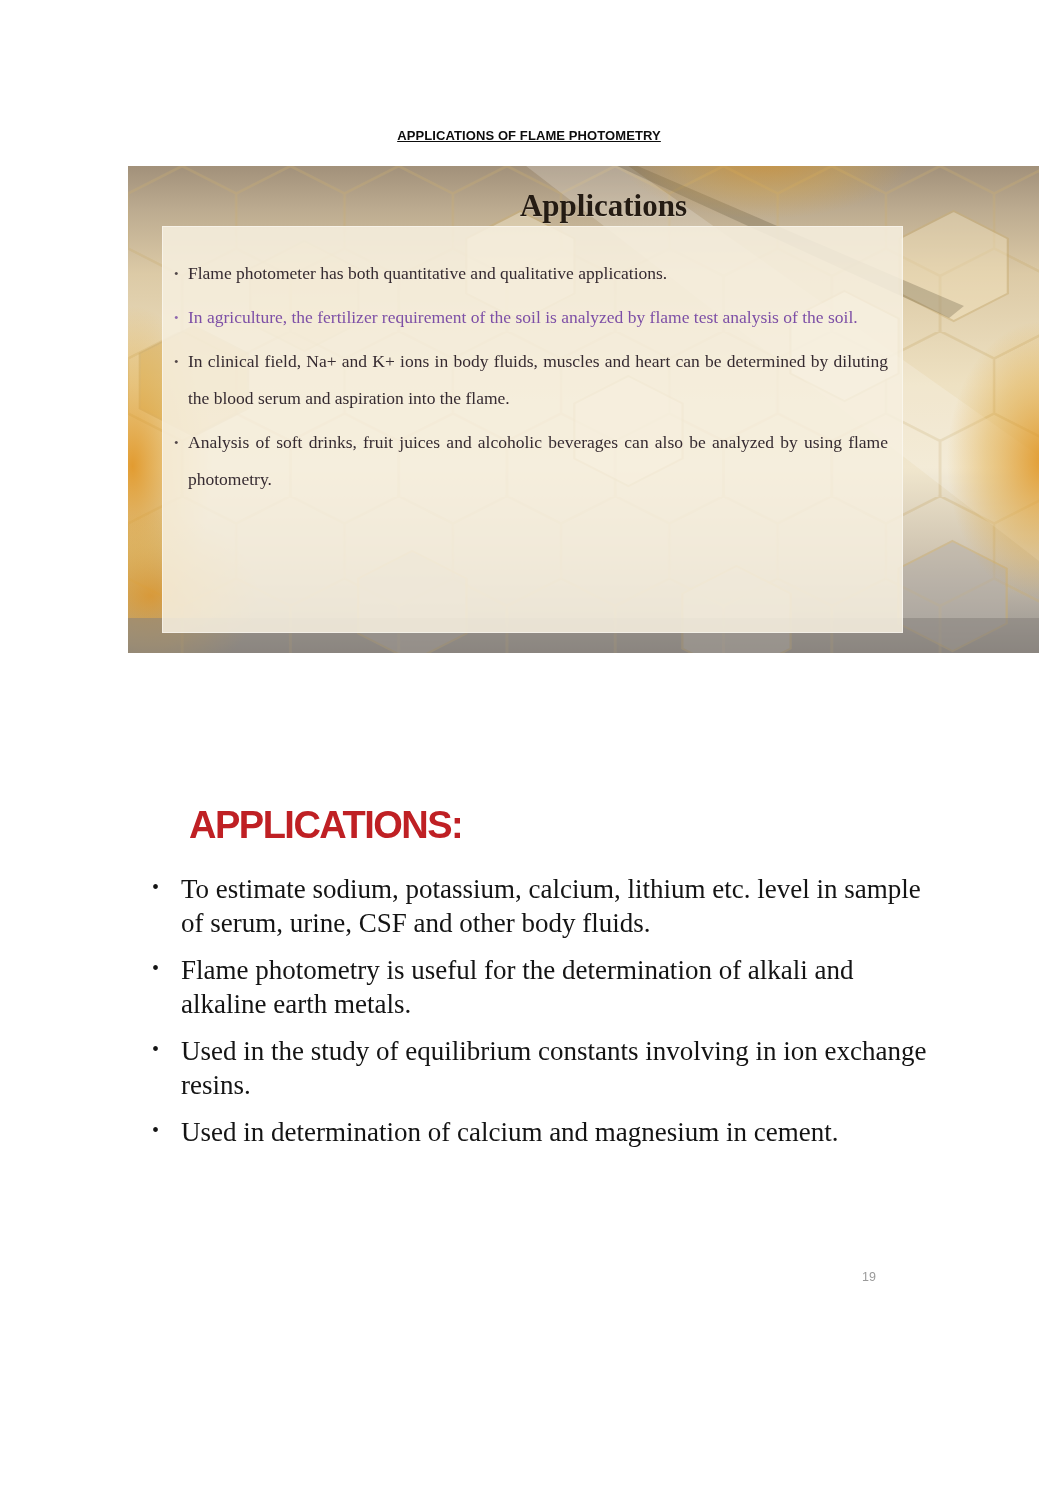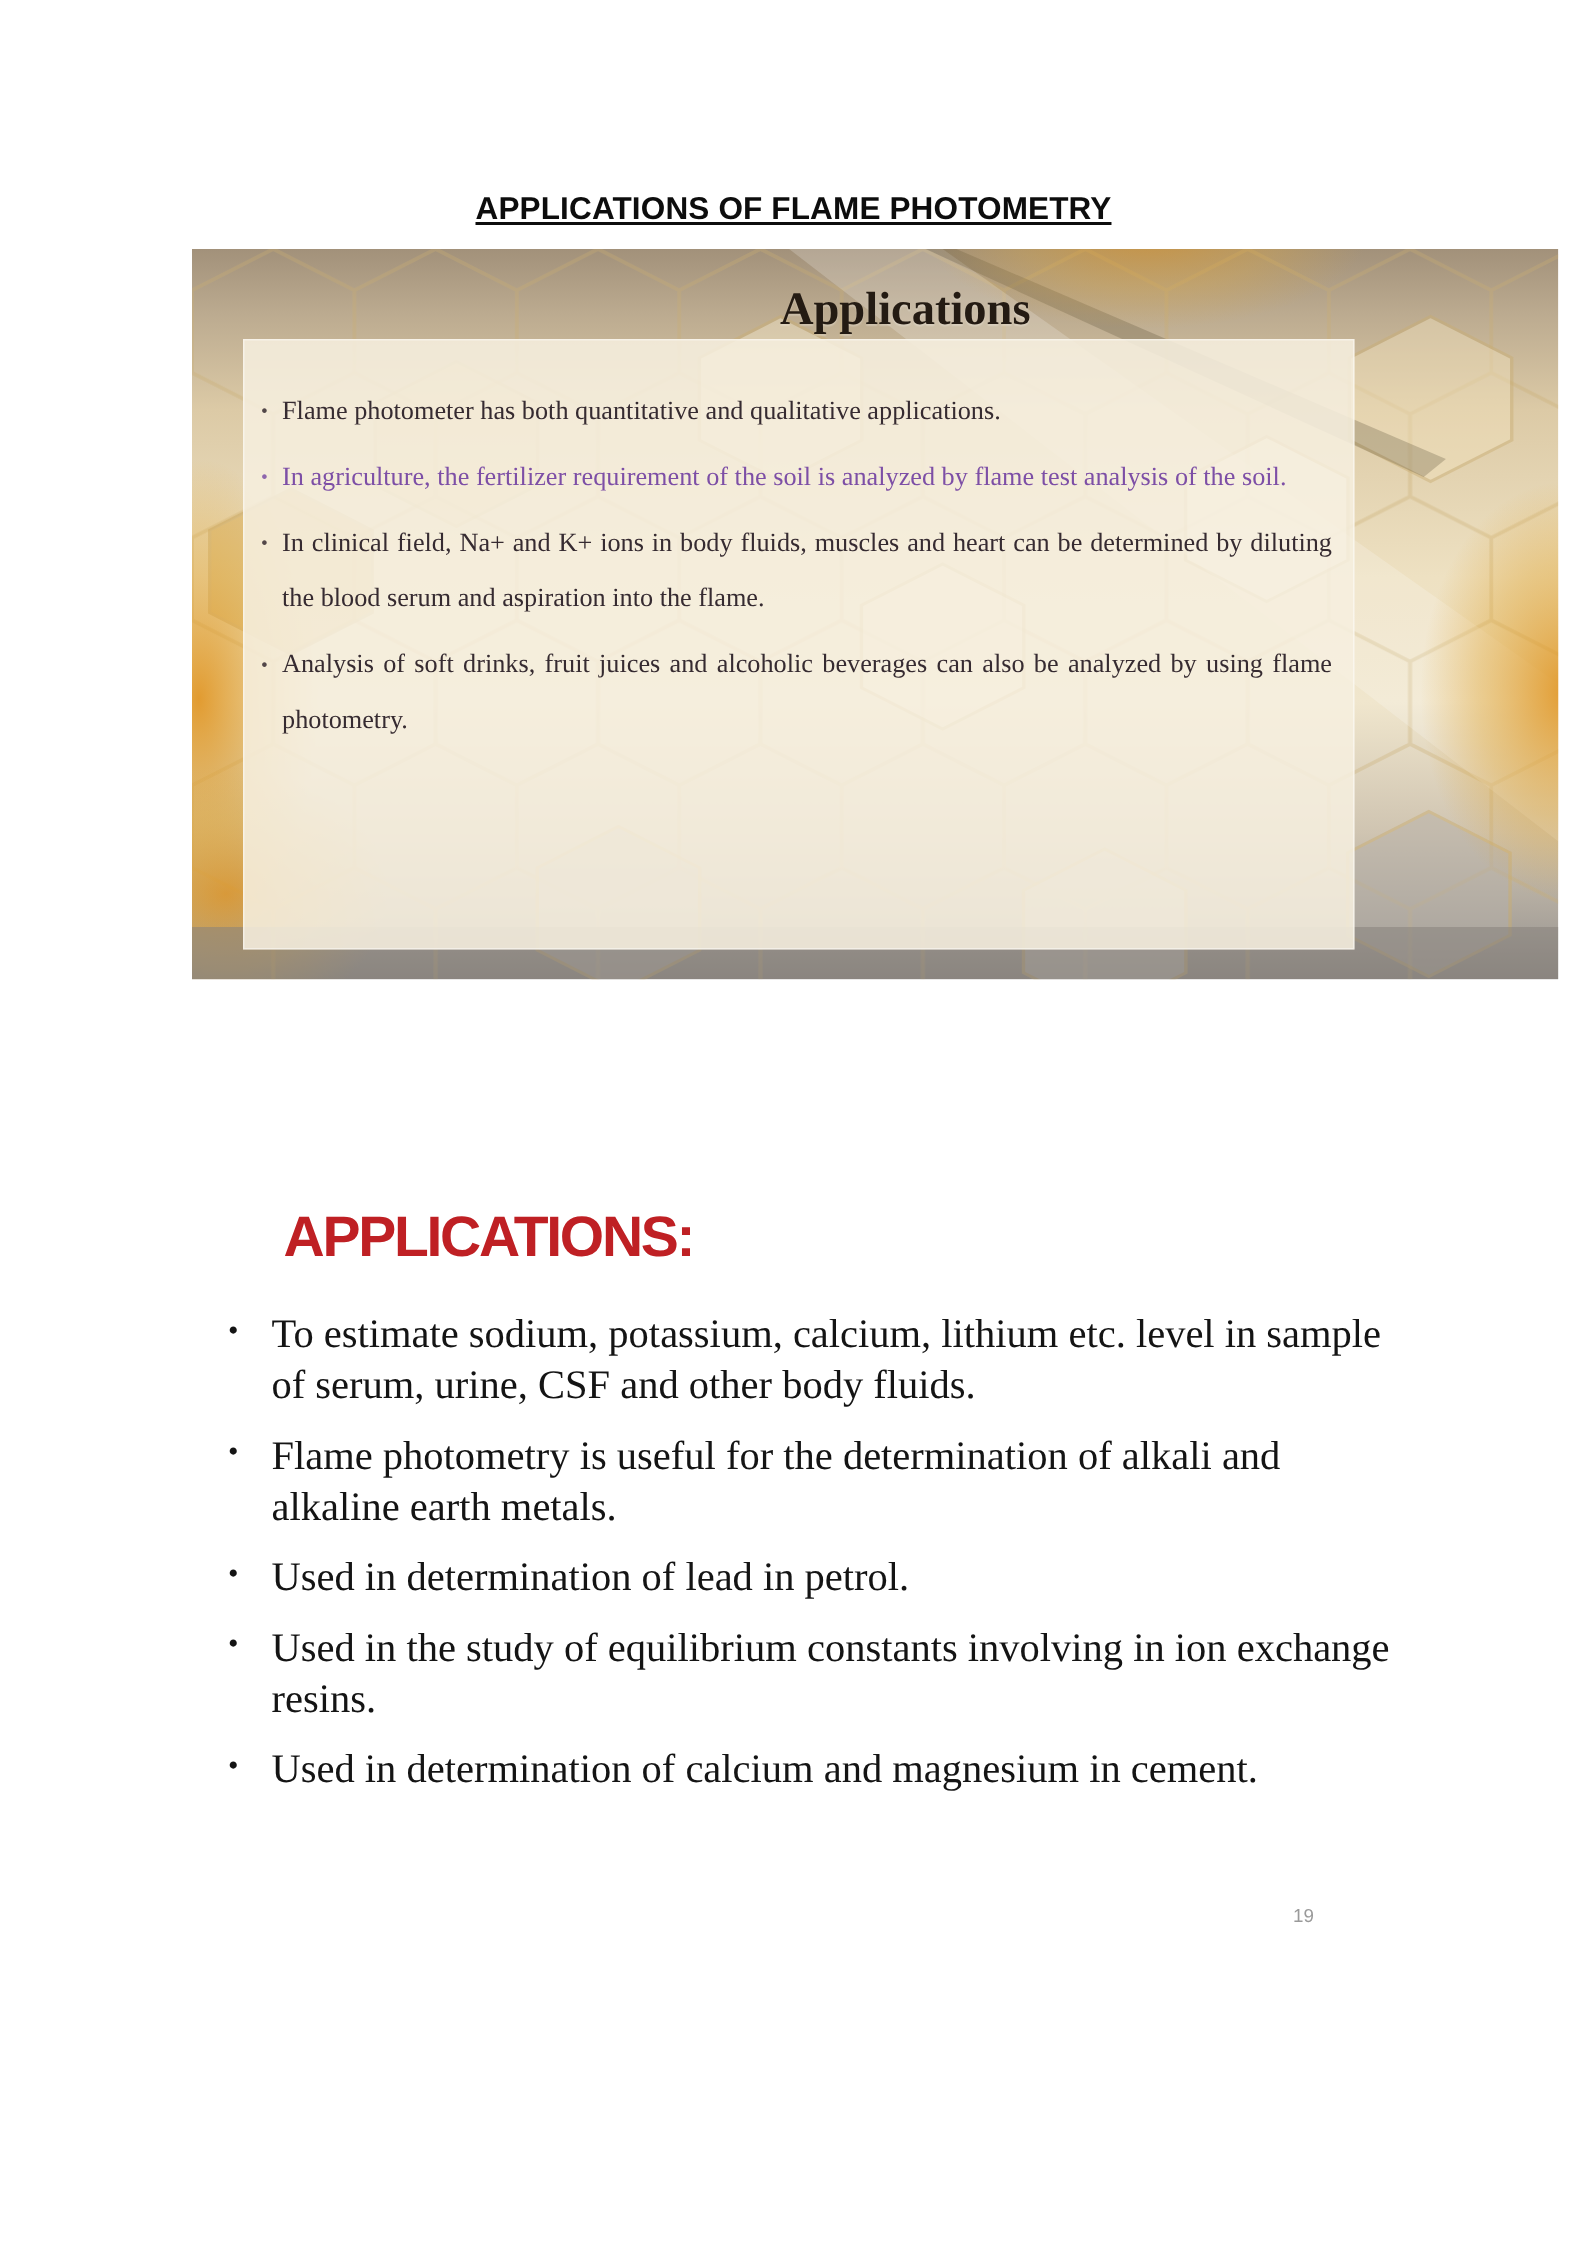--- a/index.html
+++ b/index.html
@@ -15,21 +15,21 @@
 
   
   .doc-title {
     position: absolute;
     top: 128px;
     left: 0;
     width: 100%;
     margin: 0;
     text-align: center;
     font-family: "Liberation Sans", sans-serif;
-    font-size: 21px;
+    font-size: 13px;
     font-weight: bold;
     letter-spacing: 0.1px;
     color: #0d0d0d;
     text-decoration: underline;
   }
 
   
   .slide {
     position: absolute;
     left: 128px;
@@ -214,20 +214,19 @@
           <li>Analysis of soft drinks, fruit juices and alcoholic beverages can also be analyzed by using flame photometry.</li>
         </ul>
     </div>
   </figure>
 
   <h2 class="section-heading">APPLICATIONS:</h2>
 
   <ul class="section-bullets">
       <li>To estimate sodium, potassium, calcium, lithium etc. level in sample of serum, urine, CSF and other body fluids.</li>
       <li>Flame photometry is useful for the determination of alkali and alkaline earth metals.</li>
-      <li>Used in determination of lead in petrol.</li>
       <li>Used in the study of equilibrium constants involving in ion exchange resins.</li>
       <li>Used in determination of calcium and magnesium in cement.</li>
     </ul>
 
   <div class="page-number">19</div>
 
 </div>
 
 </body></html>

